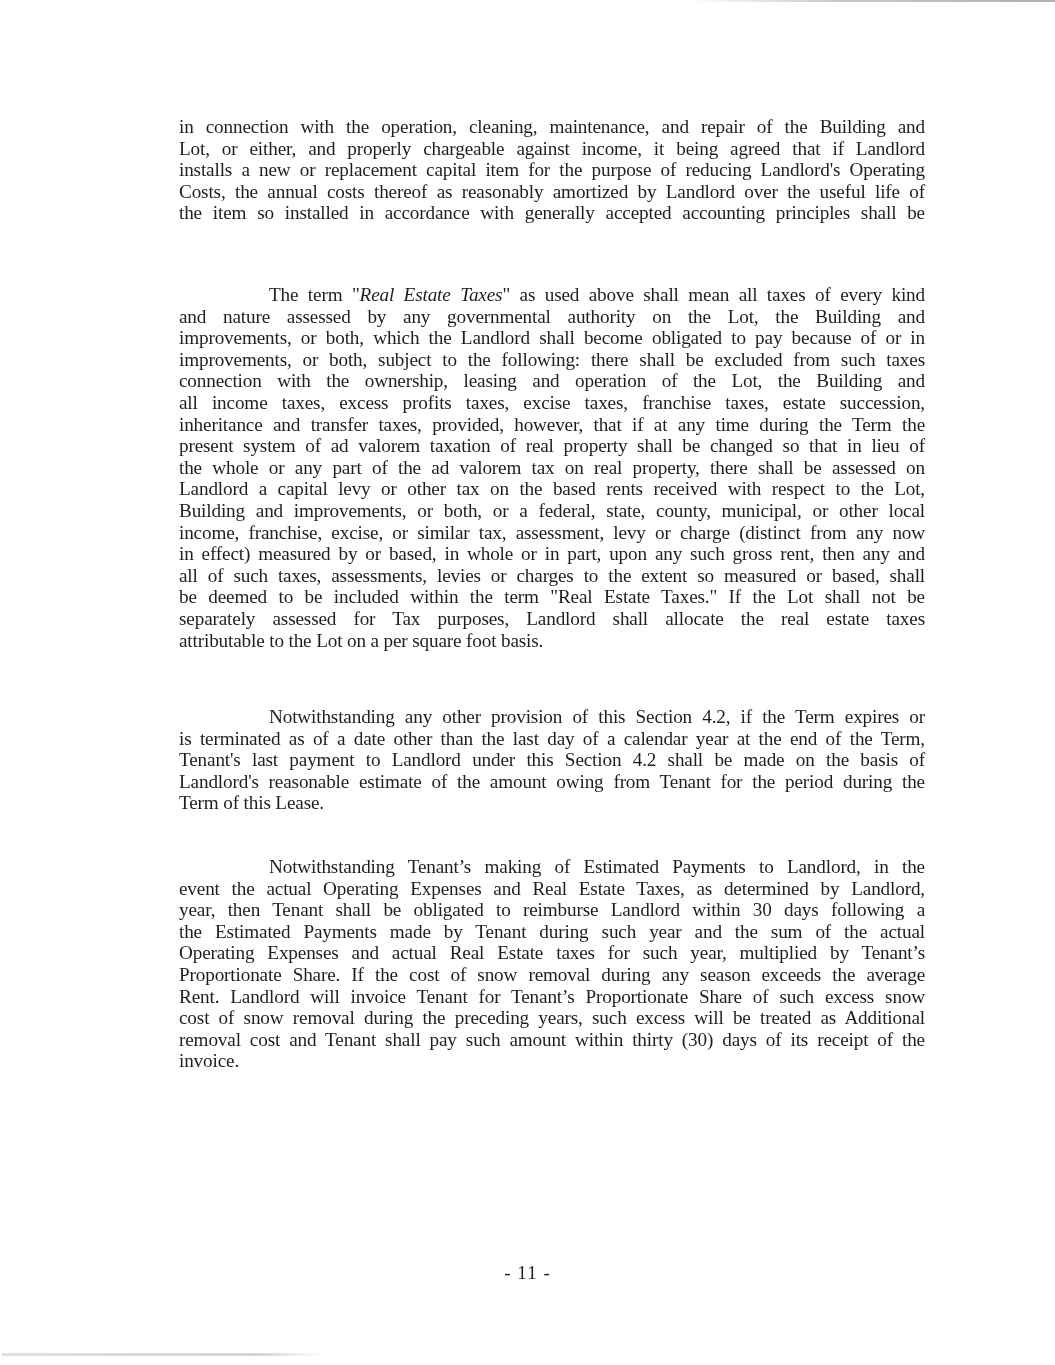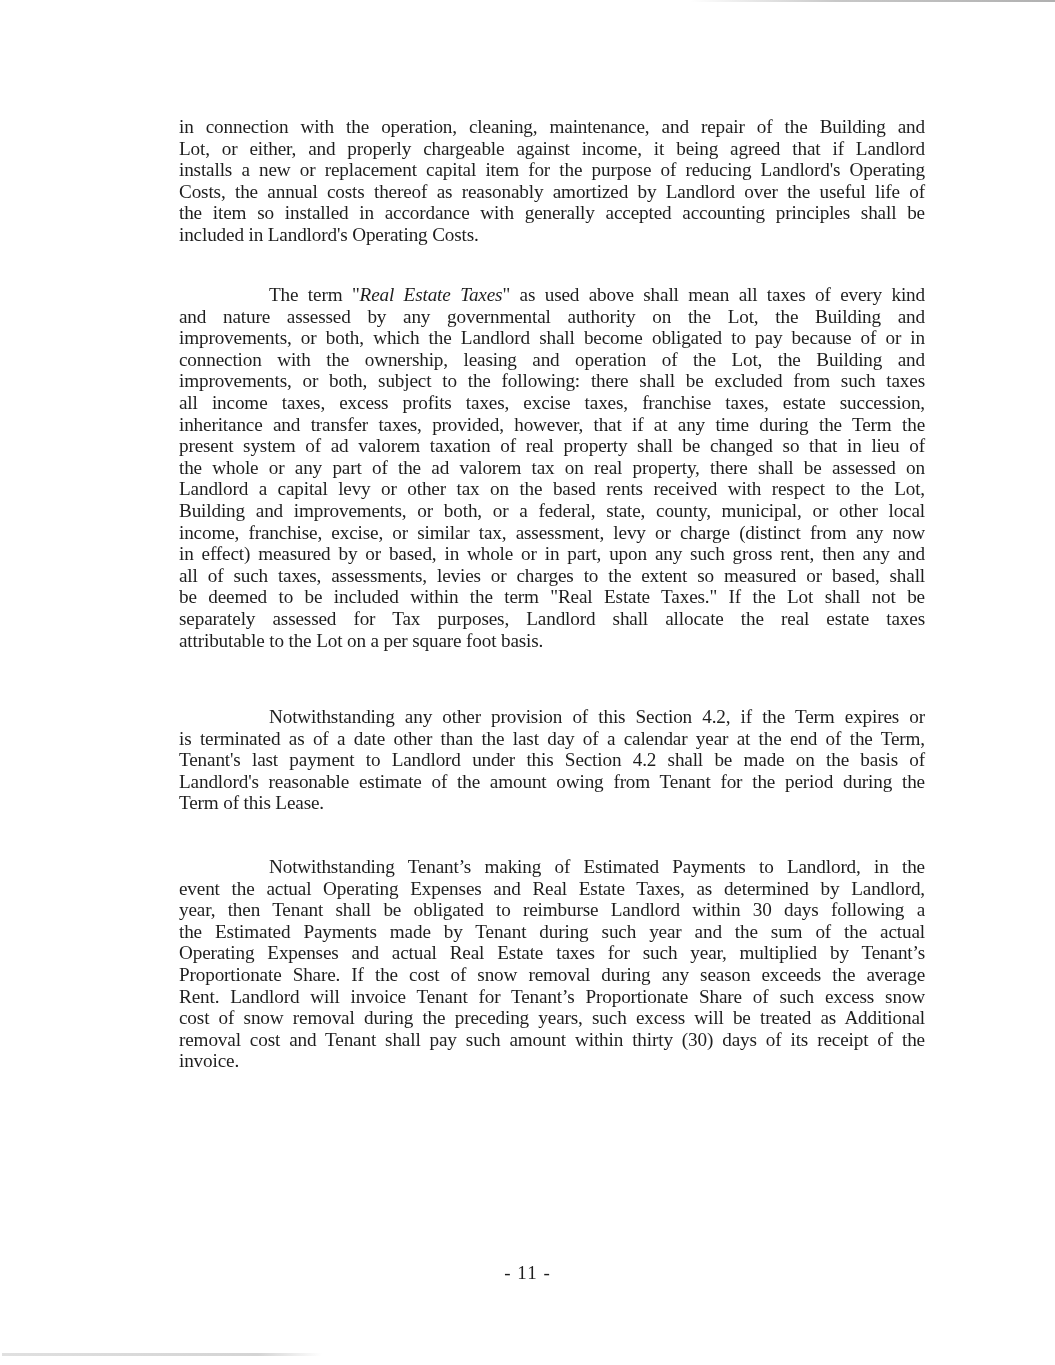--- a/index.html
+++ b/index.html
@@ -84,29 +84,28 @@
   <div class="scan-edge-top"></div>
 
   <div class="body-text" style="top:116px;">
 
     <div class="para" style="top:0px;">
       <span class="line">in connection with the operation, cleaning, maintenance, and repair of the Building and</span>
       <span class="line">Lot, or either, and properly chargeable against income, it being agreed that if Landlord</span>
       <span class="line">installs a new or replacement capital item for the purpose of reducing Landlord's Operating</span>
       <span class="line">Costs, the annual costs thereof as reasonably amortized by Landlord over the useful life of</span>
       <span class="line">the item so installed in accordance with generally accepted accounting principles shall be</span>
-      <span class="line last">included in Landlord's Operating Costs.</span>
     </div>
 
     <div class="para" style="top:168px;">
       <span class="line indent"><span>The term "</span><em>Real Estate Taxes</em><span>" as used above shall mean all taxes of every kind</span></span>
       <span class="line">and nature assessed by any governmental authority on the Lot, the Building and</span>
       <span class="line">improvements, or both, which the Landlord shall become obligated to pay because of or in</span>
+      <span class="line">improvements, or both, subject to the following:  there shall be excluded from such taxes</span>
       <span class="line">connection with the ownership, leasing and operation of the Lot, the Building and</span>
-      <span class="line">improvements, or both, subject to the following:  there shall be excluded from such taxes</span>
       <span class="line">all income taxes, excess profits taxes, excise taxes, franchise taxes, estate succession,</span>
       <span class="line">inheritance and transfer taxes, provided, however, that if at any time during the Term the</span>
       <span class="line">present system of ad valorem taxation of real property shall be changed so that in lieu of</span>
       <span class="line">the whole or any part of the ad valorem tax on real property, there shall be assessed on</span>
       <span class="line">Landlord a capital levy or other tax on the based rents received with respect to the Lot,</span>
       <span class="line">Building and improvements, or both, or a federal, state, county, municipal, or other local</span>
       <span class="line">income, franchise, excise, or similar tax, assessment, levy or charge (distinct from any now</span>
       <span class="line">in effect) measured by or based, in whole or in part, upon any such gross rent, then any and</span>
       <span class="line">all of such taxes, assessments, levies or charges to the extent so measured or based, shall</span>
       <span class="line">be deemed to be included within the term "Real Estate Taxes."  If the Lot shall not be</span>

